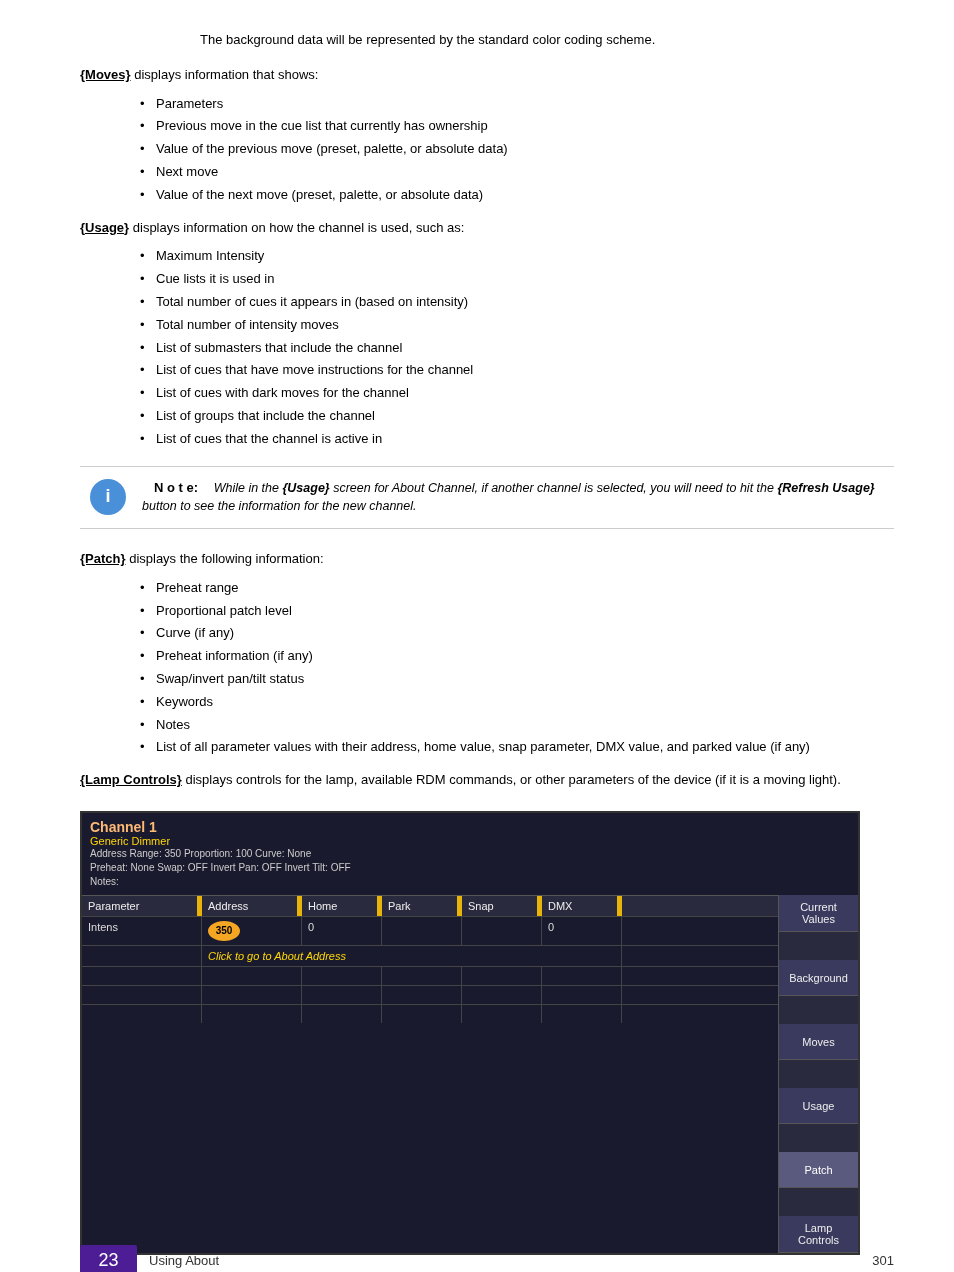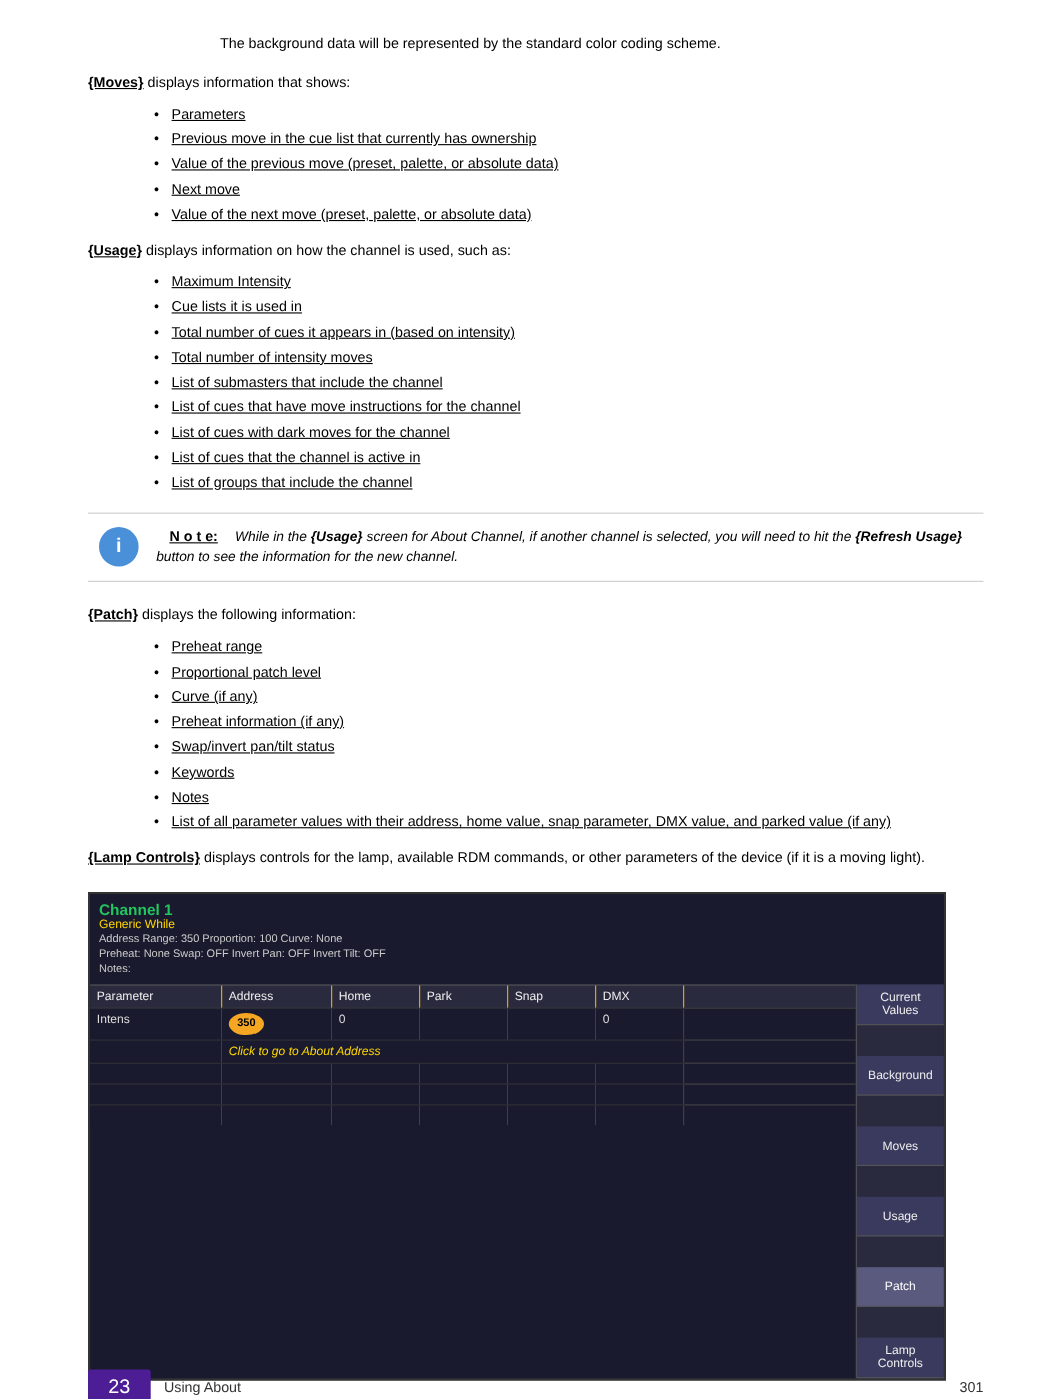--- a/index.html
+++ b/index.html
@@ -19,21 +19,20 @@
       position: relative;
     }
     .text-block {
       margin-bottom: 8px;
       line-height: 1.6;
     }
     .bold { font-weight: bold; text-decoration: underline; }
     .bullet-list {
       margin: 6px 0 12px 60px;
       list-style: none;
-      text-decoration: underline;
     }
     .bullet-list li {
       position: relative;
       padding-left: 16px;
       margin-bottom: 2px;
       line-height: 1.6;
     }
     .bullet-list li::before {
       content: "•";
       position: absolute;
@@ -59,21 +58,20 @@
       flex-shrink: 0;
       color: white;
       font-size: 18px;
       font-weight: bold;
     }
     .note-content {
       flex: 1;
     }
     .note-label {
       font-weight: bold;
-      text-decoration: underline;
       font-size: 13px;
       margin-right: 12px;
       padding-left: 12px;
     }
     .note-text {
       font-style: italic;
       font-size: 12.5px;
       line-height: 1.5;
     }
     .note-text .bold-italic {
@@ -88,21 +86,21 @@
       width: 100%;
       max-width: 780px;
       font-size: 11px;
       color: #ccc;
     }
     .screenshot-header {
       padding: 6px 8px;
       background: #1a1a2e;
     }
     .ch-title {
-      color: #22c55e;
+      color: #fdba74;
       font-size: 14px;
       font-weight: bold;
     }
     .ch-subtitle {
       color: #ffd700;
       font-size: 11px;
     }
     .ch-info {
       color: #ccc;
       font-size: 10px;
@@ -117,21 +115,21 @@
     .table-header-row {
       display: grid;
       grid-template-columns: 120px 100px 80px 80px 80px 80px;
       background: #2a2a3e;
       border-top: 1px solid #555;
     }
     .table-header-row .th {
       padding: 4px 6px;
       font-size: 11px;
       color: #eee;
-      border-right: 1px solid #eab308;
+      border-right: 5px solid #eab308;
     }
     .table-data-row {
       display: grid;
       grid-template-columns: 120px 100px 80px 80px 80px 80px;
       border-top: 1px solid #444;
     }
     .table-data-row .td {
       padding: 4px 6px;
       font-size: 11px;
       color: #ddd;
@@ -247,22 +245,22 @@
     <span>displays information on how the channel is used, such as:</span>
   </div>
   <ul class="bullet-list">
     <li>Maximum Intensity</li>
     <li>Cue lists it is used in</li>
     <li>Total number of cues it appears in (based on intensity)</li>
     <li>Total number of intensity moves</li>
     <li>List of submasters that include the channel</li>
     <li>List of cues that have move instructions for the channel</li>
     <li>List of cues with dark moves for the channel</li>
+    <li>List of groups that include the channel</li>
     <li>List of cues that the channel is active in</li>
-    <li>List of groups that include the channel</li>
   </ul>
 
   <div class="note-box">
     <div class="note-icon">i</div>
     <div class="note-content">
       <span class="note-label">N o t e:</span>
       <span class="note-text">
         <span>While in the </span><span class="bold-italic">{Usage}</span><span> screen for About Channel, if another channel is selected, you will need to hit the </span><span class="bold-italic">{Refresh Usage}</span><span> button to see the information for the new channel.</span>
       </span>
     </div>
@@ -284,21 +282,21 @@
   </ul>
 
   <div class="text-block" style="margin-bottom: 18px;">
     <span class="bold">{Lamp Controls}</span>
     <span>displays controls for the lamp, available RDM commands, or other parameters of the device (if it is a moving light).</span>
   </div>
 
   <div class="screenshot-container">
     <div class="screenshot-header">
       <div class="ch-title">Channel 1</div>
-      <div class="ch-subtitle">Generic While</div>
+      <div class="ch-subtitle">Generic Dimmer</div>
       <div class="ch-info">Address Range: 350  Proportion: 100  Curve: None</div>
       <div class="ch-info">Preheat: None  Swap: OFF  Invert Pan: OFF  Invert Tilt: OFF</div>
       <div class="ch-info">Notes:</div>
     </div>
     <div class="screenshot-body">
       <div class="screenshot-main">
 
         <div class="table-header-row">
           <div class="th">Parameter</div>
           <div class="th">Address</div>

